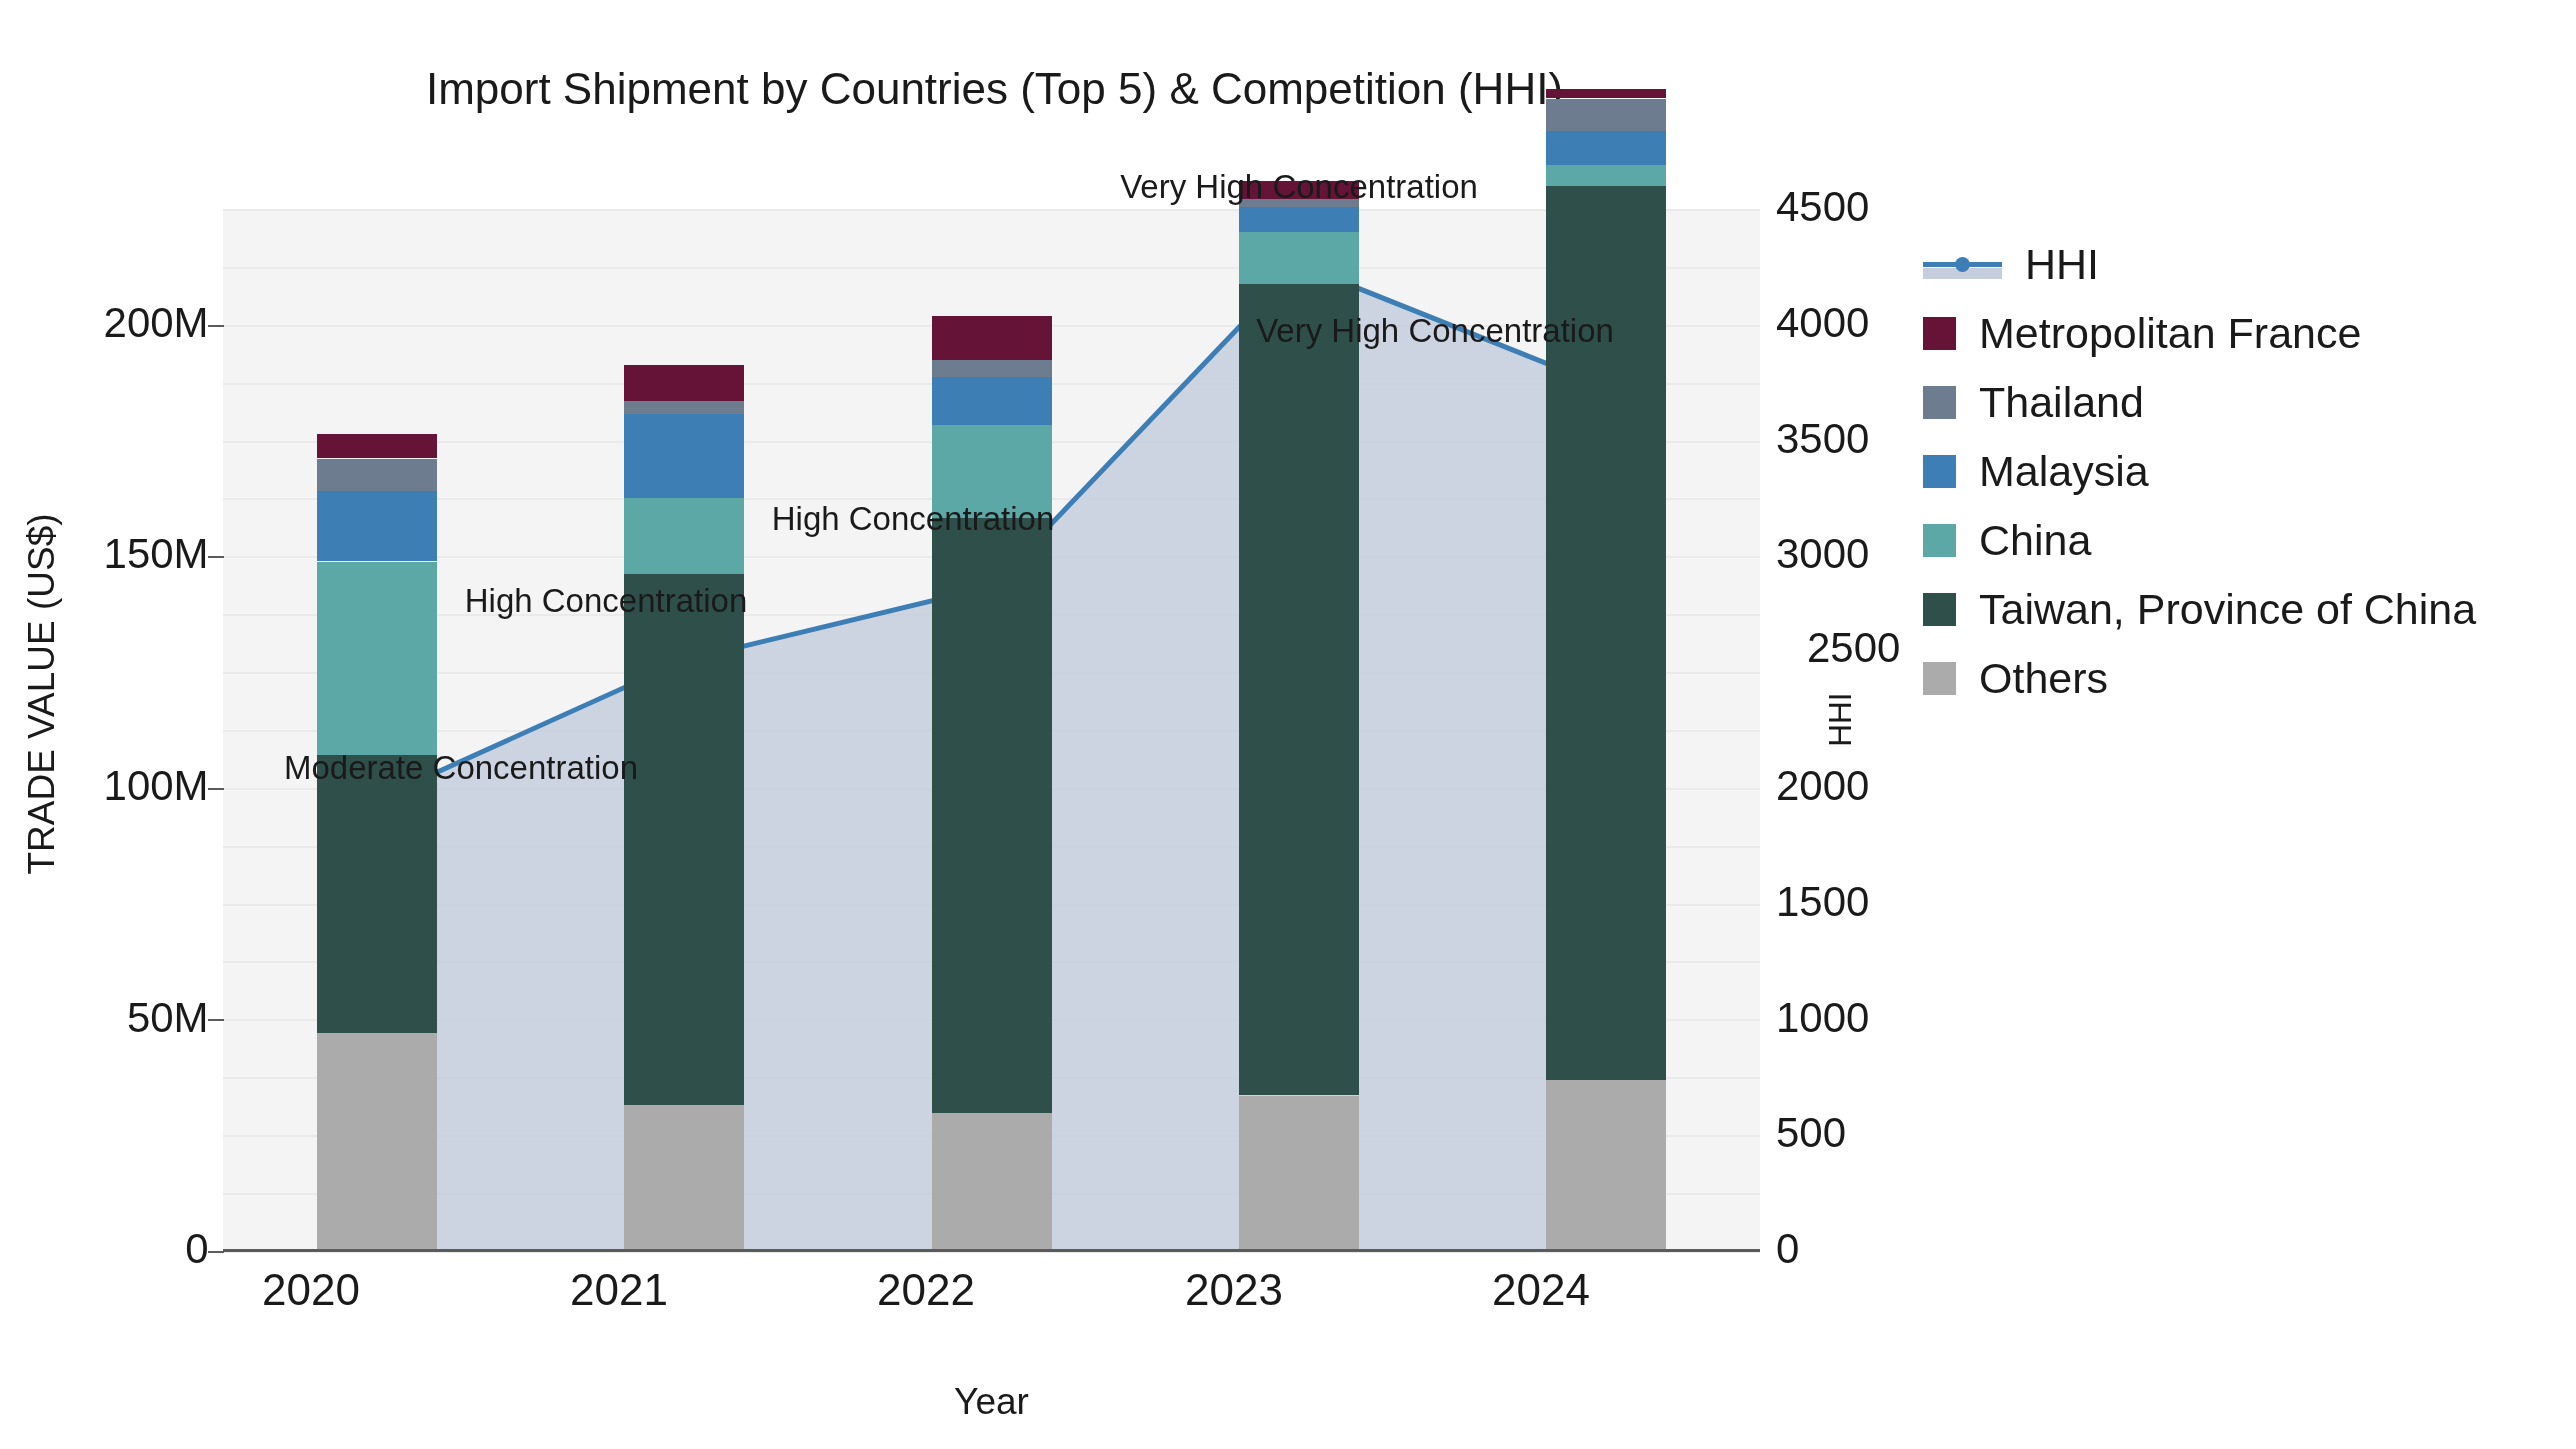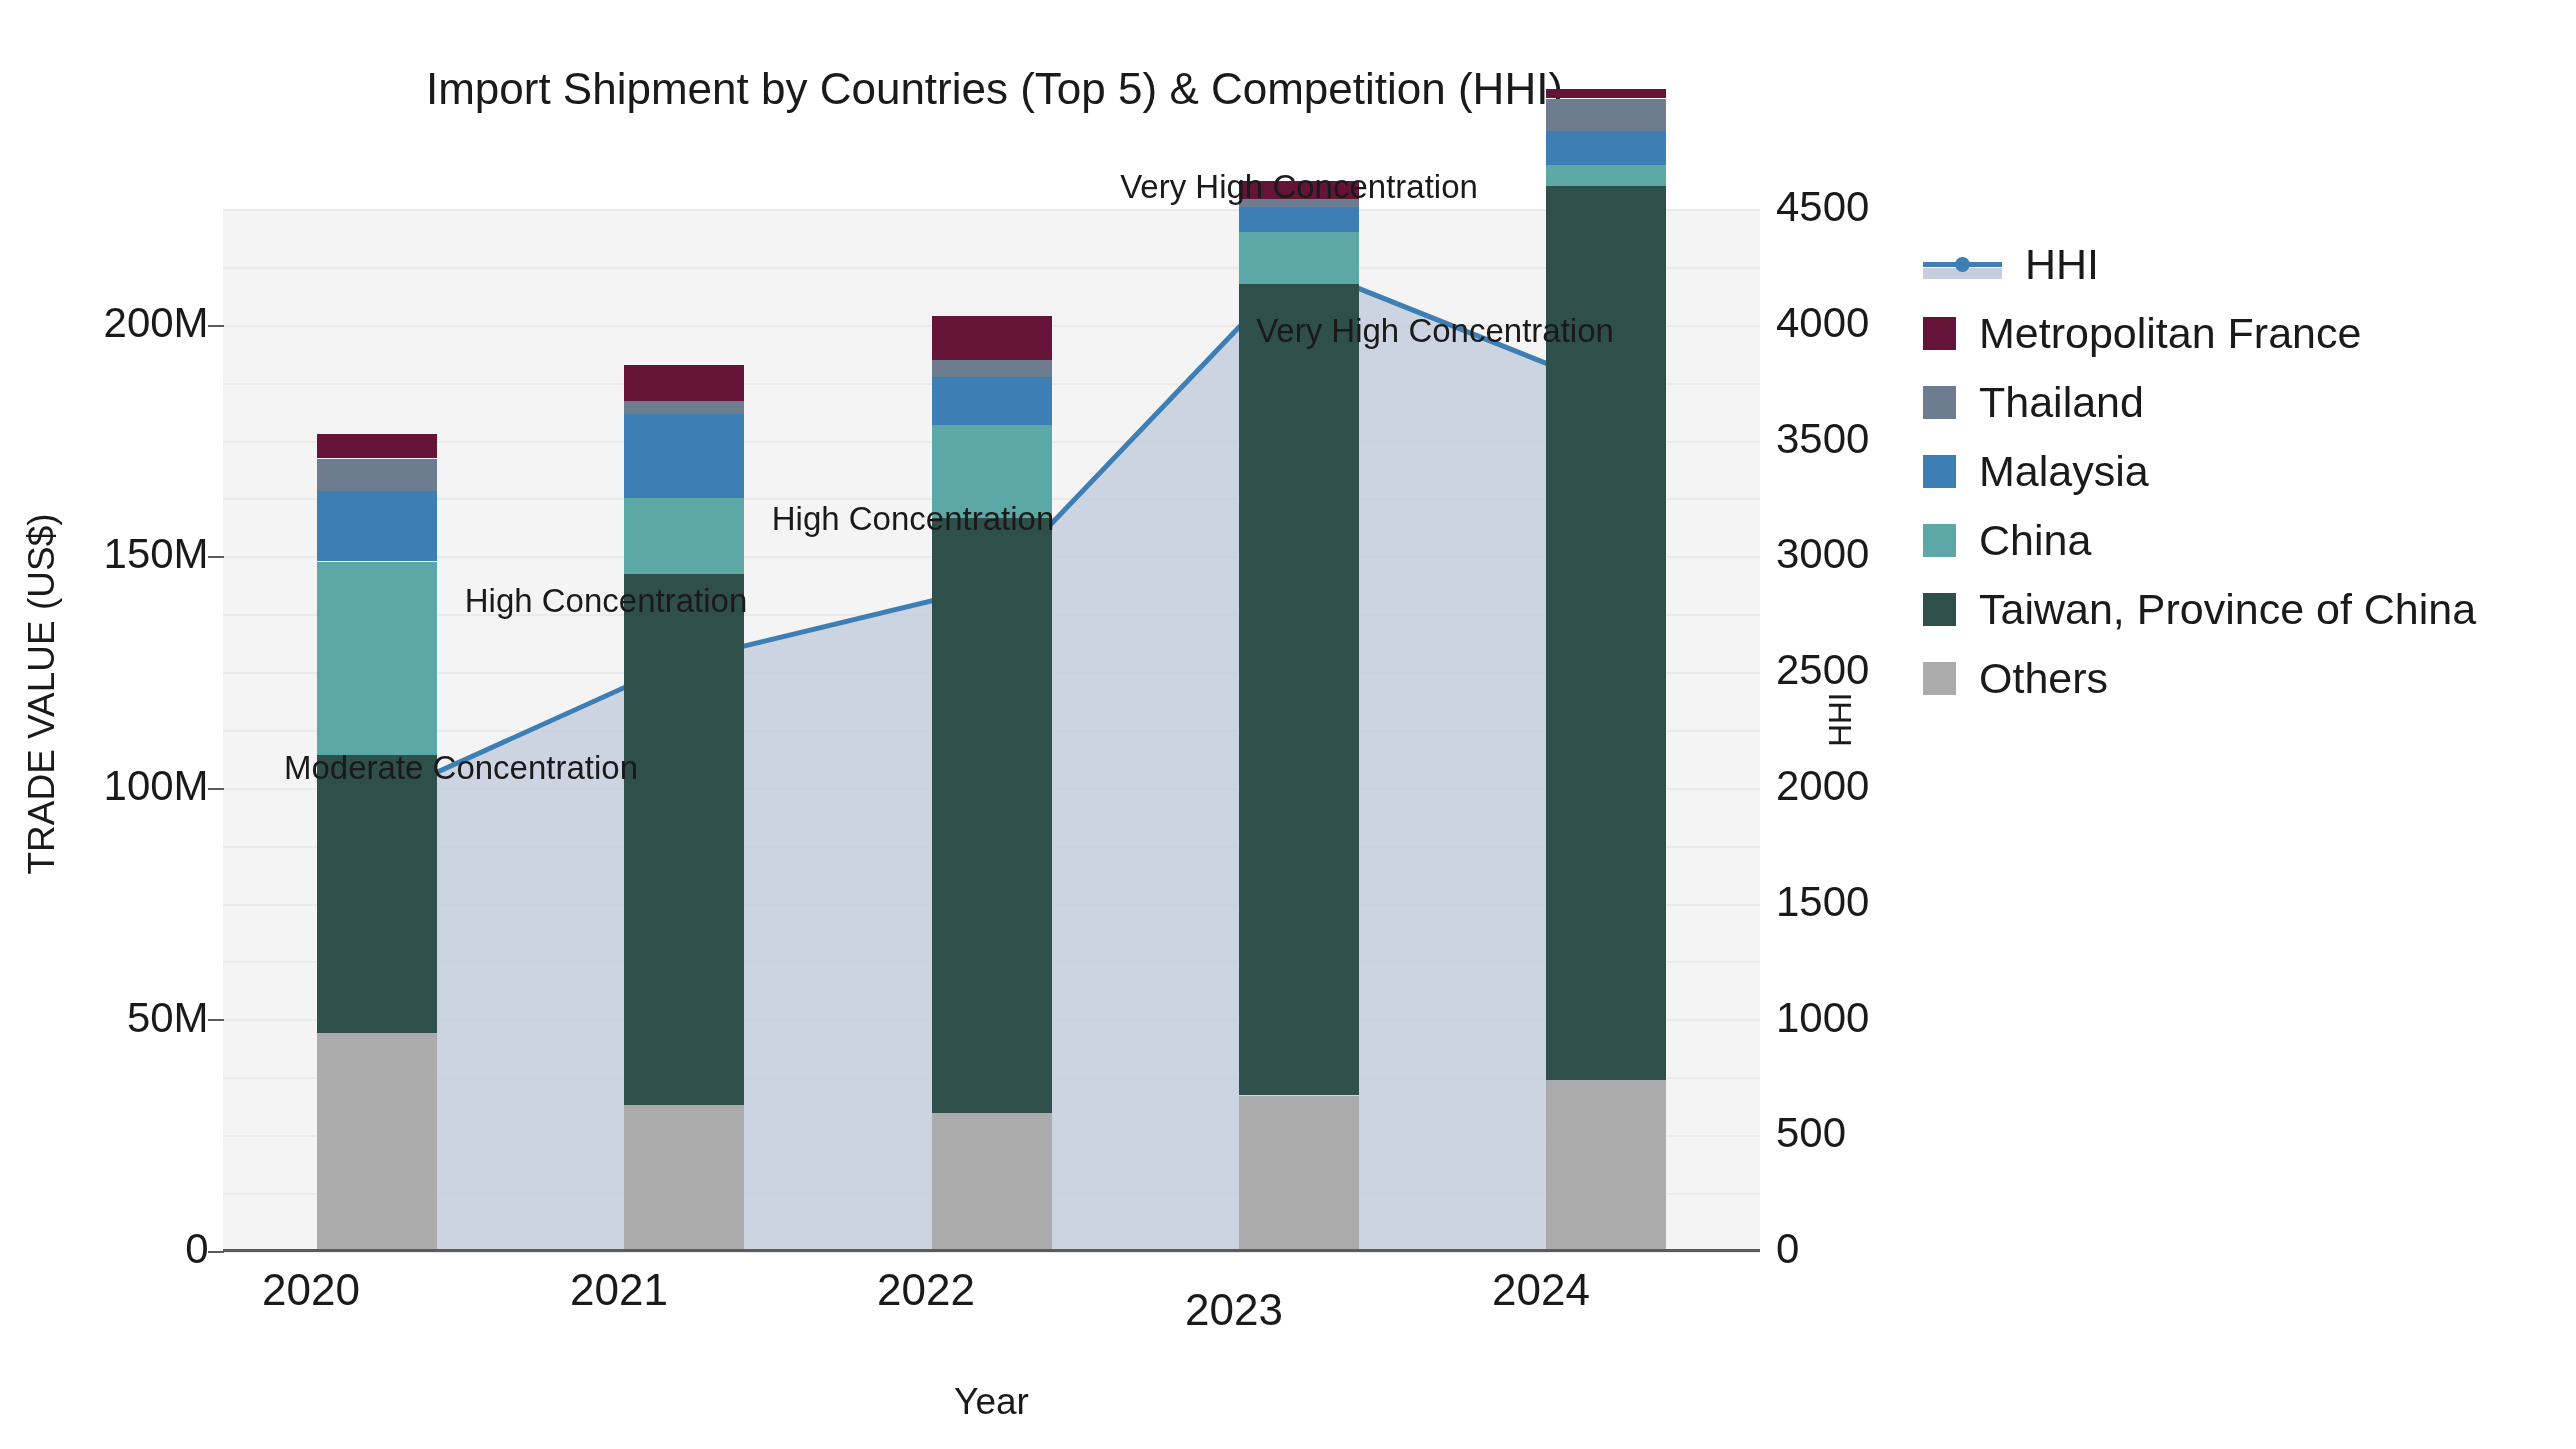--- a/index.html
+++ b/index.html
@@ -199,31 +199,31 @@
       <div class="ytick-left-tickmark" style="left: 208px; top: 556px;"></div>
       <div class="ytick-left" style="left: 8.6px; top: 299px;">200M</div>
       <div class="ytick-left-tickmark" style="left: 208px; top: 325px;"></div>
     </div>
   <div id="yaxis-right">
       <div class="ytick-right" style="top: 1225px;">0</div>
       <div class="ytick-right" style="top: 1109px;">500</div>
       <div class="ytick-right" style="top: 994px;">1000</div>
       <div class="ytick-right" style="top: 878px;">1500</div>
       <div class="ytick-right" style="top: 762px;">2000</div>
-      <div class="ytick-right" style="top: 646px;">2500</div>
+      <div class="ytick-right" style="top: 624px; margin-left: 31px;">2500</div>
       <div class="ytick-right" style="top: 530px;">3000</div>
       <div class="ytick-right" style="top: 415px;">3500</div>
       <div class="ytick-right" style="top: 299px;">4000</div>
       <div class="ytick-right" style="top: 183px;">4500</div>
     </div>
   <div id="xaxis">
       <div class="xtick" style="left: 262px;">2020</div>
       <div class="xtick" style="left: 570px;">2021</div>
       <div class="xtick" style="left: 877px;">2022</div>
-      <div class="xtick" style="left: 1185px; margin-top: 20px;">2023</div>
+      <div class="xtick" style="left: 1185px;">2023</div>
       <div class="xtick" style="left: 1492px;">2024</div>
     </div>
 
   <div class="ylabel-left">TRADE VALUE (US$)</div>
   <div class="ylabel-right">HHI</div>
   <div class="xlabel">Year</div>
 
   <div id="annotations-layer">
       <div class="annot" style="top: 749px; left: 284px; transform: none;">Moderate Concentration</div>
       <div class="annot" style="top: 582px; left: 606px; transform: translateX(-50%);">High Concentration</div>

